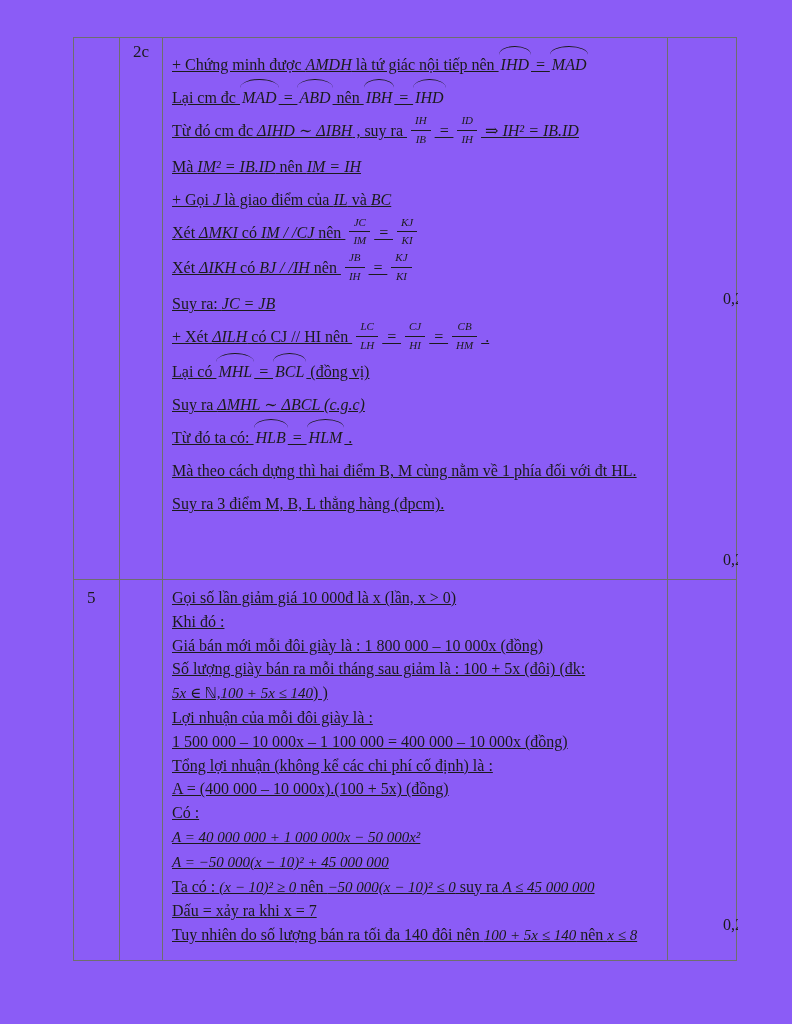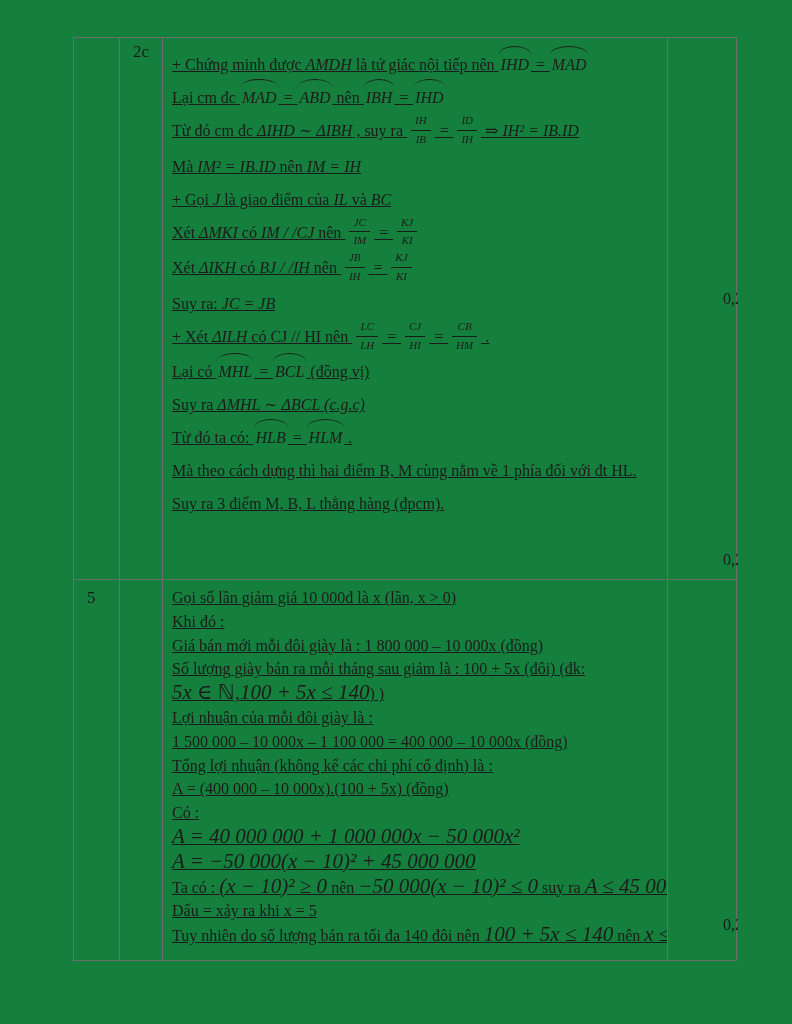--- a/index.html
+++ b/index.html
@@ -6,21 +6,21 @@
     --border:#6e6e6e;
     --ink:#1b1b1b;
   }
   *{box-sizing:border-box;margin:0;padding:0;}
   html,body{background:#ffffff;}
   body{
     width:792px;height:1024px;position:relative;overflow:hidden;
     font-family:"Liberation Serif","DejaVu Serif","DejaVu Sans",serif;
     color:var(--ink);
   }
-  .page{position:absolute;inset:0;background:#15803d;}
+  .page{position:absolute;inset:0;background:#8b5cf6;}
   .answer-table{
     position:absolute;left:73px;top:37px;width:664px;height:924px;
     border:1px solid var(--border);
   }
   .row{display:grid;grid-template-columns:46px 43px 505px 70px;}
   .row-2c{height:541px;}
   .row-5{height:381px;border-top:1px solid var(--border);}
   .cell{border-right:1px solid var(--border);overflow:hidden;}
   .cell:last-child{border-right:none;margin-left:48px;}
   .cell.q{padding:8px 0 0 13px;font-size:17px;}
@@ -31,21 +31,21 @@
   .row-2c .pv:nth-child(1){top:252px;}
   .row-2c .pv:nth-child(2){bottom:10px;}
   .row-5 .pv:nth-child(1){bottom:26px;}
 
   .line{white-space:nowrap;}
   .row-2c .line{margin:2px 0 3px;line-height:30px;}
   .row-5 .line{line-height:23.8px;}
 
   .t{font-style:normal;}
   .mt{font-style:italic;}
-  .row-5 .mt{font-size:21px;}
+  .row-5 .mt{font-size:15px;}
 
   
   .arc{font-style:italic;position:relative;display:inline-block;padding:0 2px;}
   .arc::before{
     content:"";position:absolute;left:0;right:0;top:-4px;height:8px;
     border-top:1.4px solid var(--ink);
     border-radius:50% 50% 0 0 / 100% 100% 0 0;
   }
   .row-2c .line:first-child{margin-top:6px;}
 
@@ -99,21 +99,21 @@
           <div class="line"><span class="t">Số lượng giày bán ra mỗi tháng sau giảm là : 100 + 5x (đôi)  (đk:</span></div>
           <div class="line"><span class="mt">5x ∈ ℕ,100 + 5x ≤ 140</span><span class="t">) )</span></div>
           <div class="line"><span class="t">Lợi nhuận của mỗi đôi giày là :</span></div>
           <div class="line"><span class="t">1 500 000 – 10 000x – 1 100 000 = 400 000 – 10 000x (đồng)</span></div>
           <div class="line"><span class="t">Tổng lợi nhuận (không kể các chi phí cố định) là :</span></div>
           <div class="line"><span class="t">      A = (400 000 – 10 000x).(100 + 5x) (đồng)</span></div>
           <div class="line"><span class="t">Có :</span></div>
           <div class="line"><span class="mt">A = 40 000 000 + 1 000 000x − 50 000x²</span></div>
           <div class="line"><span class="mt">A = −50 000(x − 10)² + 45 000 000</span></div>
           <div class="line"><span class="t">Ta có : </span><span class="mt">(x − 10)² ≥ 0</span><span class="t"> nên </span><span class="mt">−50 000(x − 10)² ≤ 0</span><span class="t"> suy ra </span><span class="mt">A ≤ 45 000 000</span></div>
-          <div class="line"><span class="t">Dấu = xảy ra khi x = 5</span></div>
+          <div class="line"><span class="t">Dấu = xảy ra khi x = 7</span></div>
           <div class="line"><span class="t">Tuy nhiên do số lượng bán ra tối đa 140 đôi nên </span><span class="mt">100 + 5x ≤ 140</span><span class="t"> nên </span><span class="mt">x ≤ 8</span></div>
         </div>
       <div class="cell points">
           <span class="pv">0,25</span>
         </div>
     </div>
 
   </div>
 </div>
 

